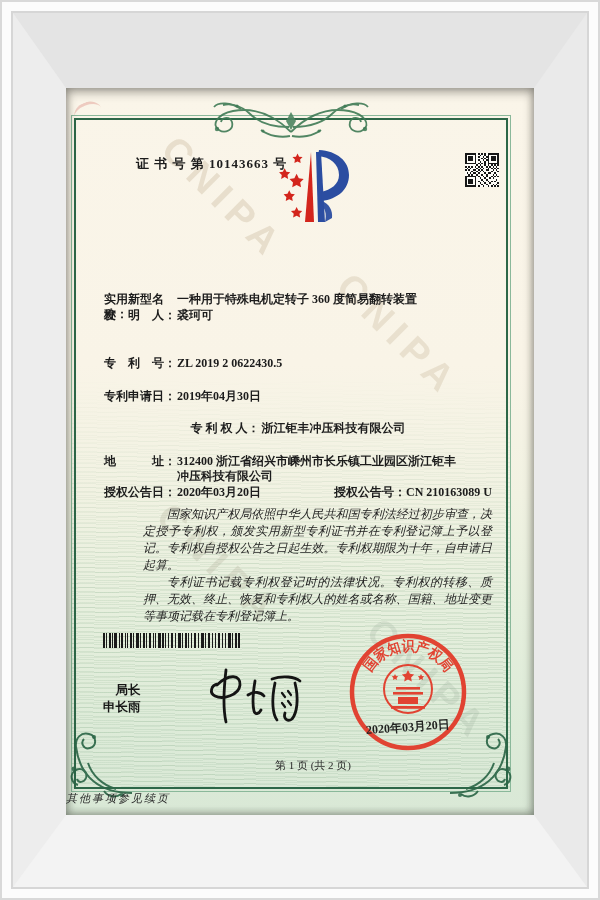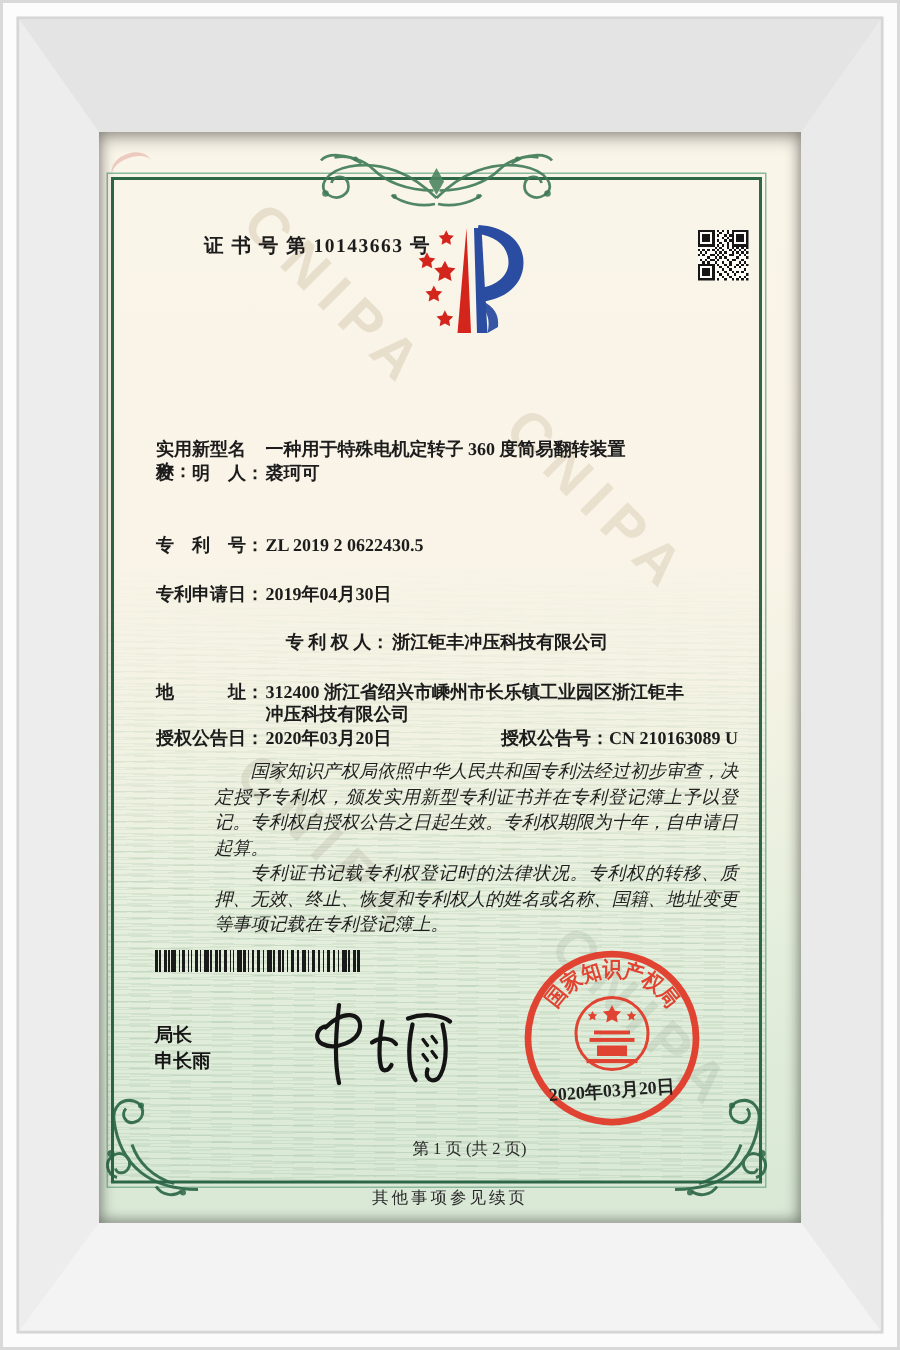--- a/index.html
+++ b/index.html
@@ -56,26 +56,26 @@
   .row{position:absolute;left:0;right:0;font-size:12px;font-weight:700;color:#1c1c1c;line-height:15px;}
   .lbl{display:inline-block;width:73px;vertical-align:top;}
   .val{display:inline-block;vertical-align:top;max-width:300px;}
   .r1{top:172px;} .r2{top:188px;} .r3{top:236px;} .r4{top:269px;}
   .r5{top:301px;text-align:center;} .r6{top:334px;} .r7{top:365px;}
   .pair2{position:absolute;left:230px;top:0;white-space:nowrap;}
   .paras{position:absolute;left:26px;right:14px;top:386px;font-size:12px;line-height:17px;
          font-style:italic;color:#1f1f1f;text-align:justify;margin-left:41px;}
   .paras p{margin:0;text-indent:2em;}
   .barcode{position:absolute;left:27px;top:513px;}
-  .director{position:absolute;left:27px;top:562px;font-size:12.5px;font-weight:700;color:#161616;line-height:17px;}
+  .director{position:absolute;left:27px;top:562px;font-size:12.5px;font-weight:700;color:#161616;line-height:17px;text-align:right;}
   .signature{position:absolute;left:119px;top:547px;}
   .seal{position:absolute;left:267px;top:509px;opacity:.95;}
   .page-info{position:absolute;left:0;right:0;top:638px;text-align:center;font-size:11px;color:#2a2a2a;margin-left:44px;}
-  .note{position:absolute;left:0;right:0;top:703px;text-align:center;font-size:11px;
-        color:#2a2a2a;letter-spacing:2px;z-index:3;}
+  .note{position:absolute;left:0;right:0;top:703px;font-size:11px;
+        font-style:italic;color:#2a2a2a;letter-spacing:2px;z-index:3;}
   svg{display:block;}
 </style>
 </head>
 <body>
 
 <div id="stage">
   <div class="rail"></div>
   <div class="rail-line"></div>
   <div class="face"></div>
 

